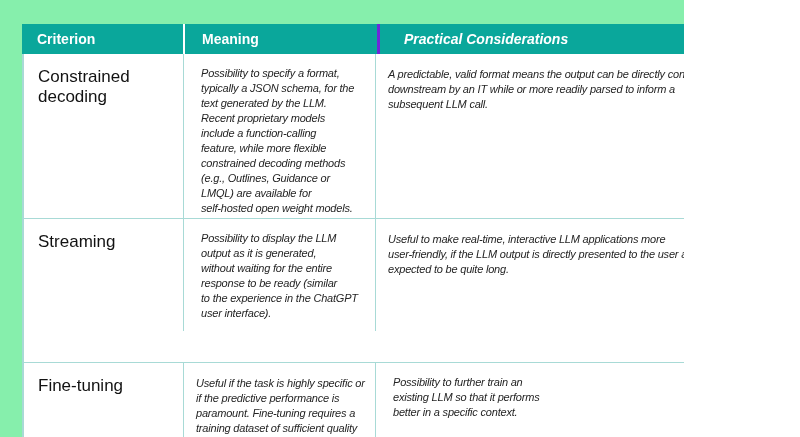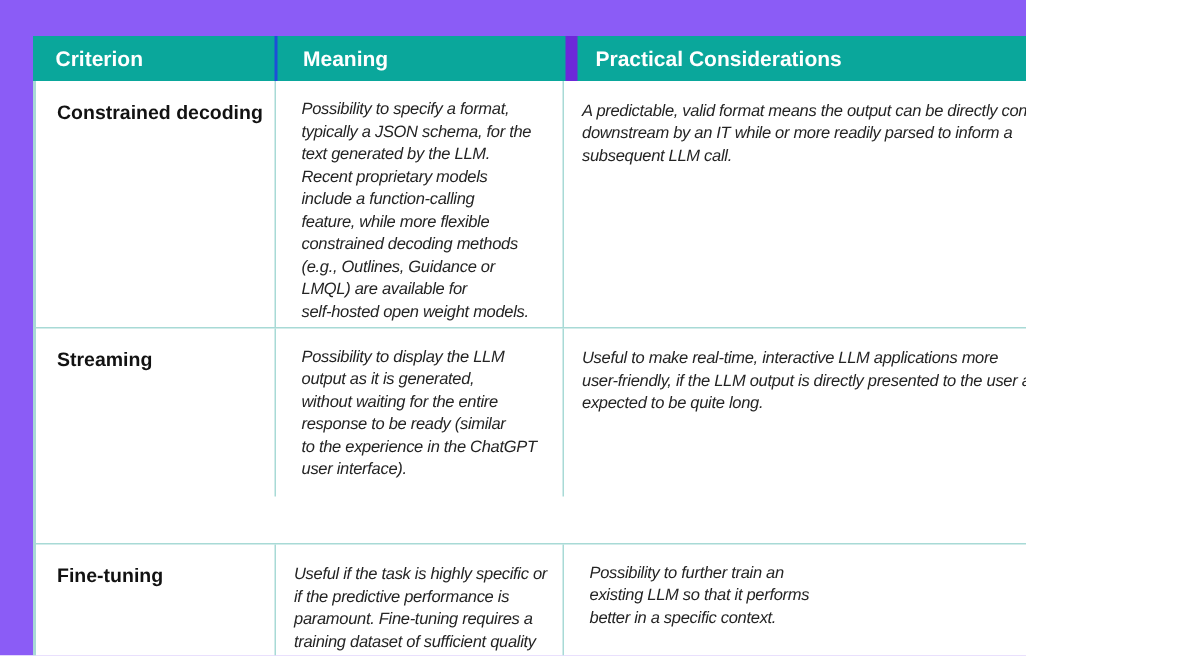--- a/index.html
+++ b/index.html
@@ -11,21 +11,21 @@
   *{ box-sizing:border-box; margin:0; padding:0; }
   html,body{ background:#ffffff; }
   body{
     font-family:"Liberation Sans","DejaVu Sans",sans-serif;
     color:var(--text);
   }
   .canvas{
     position:relative;
     width:684px;
     height:437px;
-    background:#8b5cf6;
+    background:#86efac;
     overflow:hidden;
   }
   .table-wrap{
     position:absolute;
     left:22px;
     top:24px;
     width:755px;
   }
   
   .thead{
@@ -36,22 +36,22 @@
   }
   .th{
     color:var(--header-text);
     font-weight:bold;
     font-size:14px;
     line-height:30px;
     white-space:nowrap;
     overflow:hidden;
   }
   .th.c1{ padding-left:15px; }
-  .th.c2{ padding-left:17px; border-left:2px solid #1d4ed8; }
-  .th.c3{ padding-left:12px; border-left:8px solid #6d28d9; }
+  .th.c2{ padding-left:17px; border-left:2px solid #ffffff; }
+  .th.c3{ padding-left:24px; border-left:3px solid #6d28d9;font-style:italic; }
   
   .tbody{
     border:2px solid var(--border);
     border-top:none;
     background:#ffffff;
   }
   .trow{
     display:grid;
     grid-template-columns:159px 192px 1fr;
   }
@@ -64,22 +64,22 @@
   .td.meaning, .td.practical{
     border-left:1.5px solid var(--border);
     font-size:11px;
     line-height:15px;
     letter-spacing:-0.2px;
     white-space:pre-line;
     color:var(--text);
     font-style:italic;
   }
   .td.crit{
-    font-weight:bold;
-    font-size:13px;
+    font-weight:normal;
+    font-size:17px;
     color:#121212;
     padding:13px 6px 0 14px;
   }
   .td.meaning{ padding:12px 8px 0 17px; }
   .td.practical{ padding:13px 8px 0 12px; }
 </style>
 </head>
 <body>
 
 <div class="canvas">

